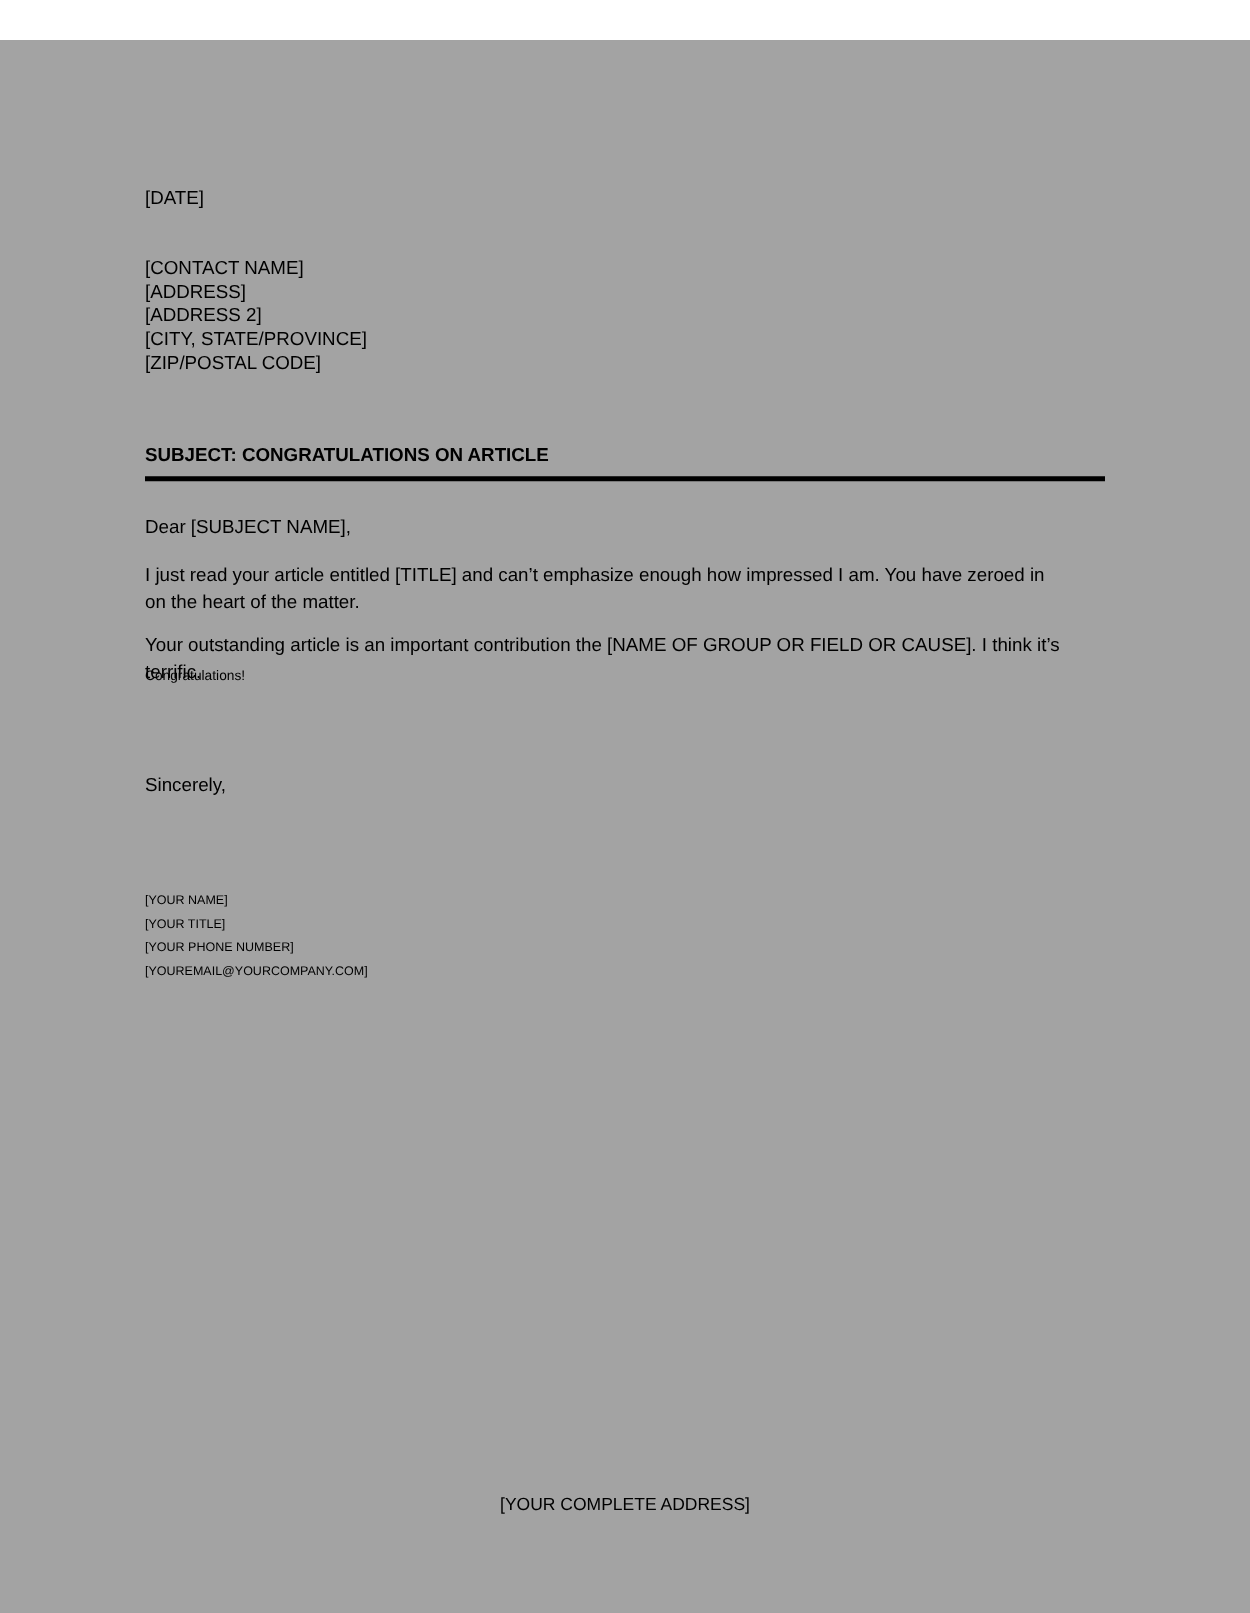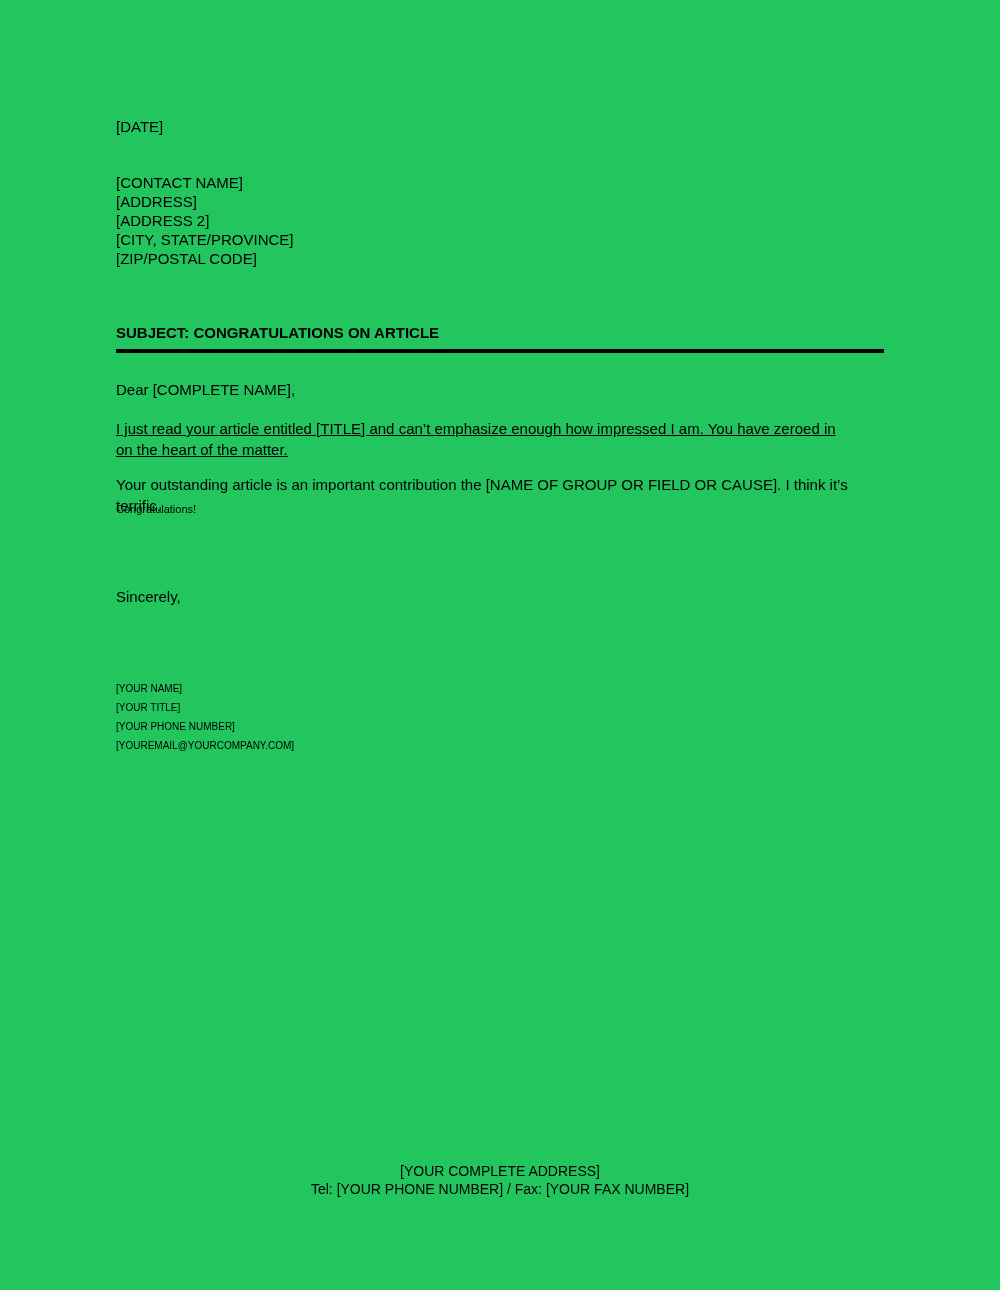--- a/index.html
+++ b/index.html
@@ -11,21 +11,22 @@
     width: 1000px;
     height: 1290px;
     position: relative;
     font-family: "Liberation Sans", sans-serif;
     color: #000000;
     overflow: hidden;
   }
   .page {
     position: absolute;
     inset: 0;
-    background: #22c55e;
+    background: #a3a3a3;
+    margin-top: 32px;
   }
   .content {
     position: absolute;
     left: 116px;
     top: 0;
     width: 768px;
   }
   .date-block {
     position: absolute;
     top: 117px;
@@ -66,21 +67,20 @@
     font-size: 15px;
     line-height: 19px;
   }
   .para1 {
     position: absolute;
     top: 418px;
     left: 0;
     width: 730px;
     font-size: 15px;
     line-height: 21px;
-    text-decoration: underline;
   }
   .para2 {
     position: absolute;
     top: 474px;
     left: 0;
     width: 745px;
     font-size: 15px;
     line-height: 21px;
   }
   .para3 {
@@ -136,34 +136,33 @@
       <div>[CONTACT NAME]</div>
       <div>[ADDRESS]</div>
       <div>[ADDRESS 2]</div>
       <div>[CITY, STATE/PROVINCE]</div>
       <div>[ZIP/POSTAL CODE]</div>
     </div>
 
     <div class="subject">SUBJECT: CONGRATULATIONS ON ARTICLE</div>
     <div class="rule"></div>
 
-    <div class="salutation">Dear [COMPLETE NAME],</div>
+    <div class="salutation">Dear [SUBJECT NAME],</div>
 
     <div class="para1">I just read your article entitled [TITLE] and can’t emphasize enough how impressed I am. You have zeroed in on the heart of the matter.</div>
     <div class="para2">Your outstanding article is an important contribution the [NAME OF GROUP OR FIELD OR CAUSE]. I think it’s terrific.</div>
     <div class="para3">Congratulations!</div>
 
     <div class="closing">Sincerely,</div>
 
     <div class="signature-block">
       <div>[YOUR NAME]</div>
       <div>[YOUR TITLE]</div>
       <div>[YOUR PHONE NUMBER]</div>
       <div>[YOUREMAIL@YOURCOMPANY.COM]</div>
     </div>
 
   </div>
 
   <div class="footer">
     <div>[YOUR COMPLETE ADDRESS]</div>
-    <div>Tel: [YOUR PHONE NUMBER] / Fax: [YOUR FAX NUMBER]</div>
   </div>
 </div>
 
 </body></html>

